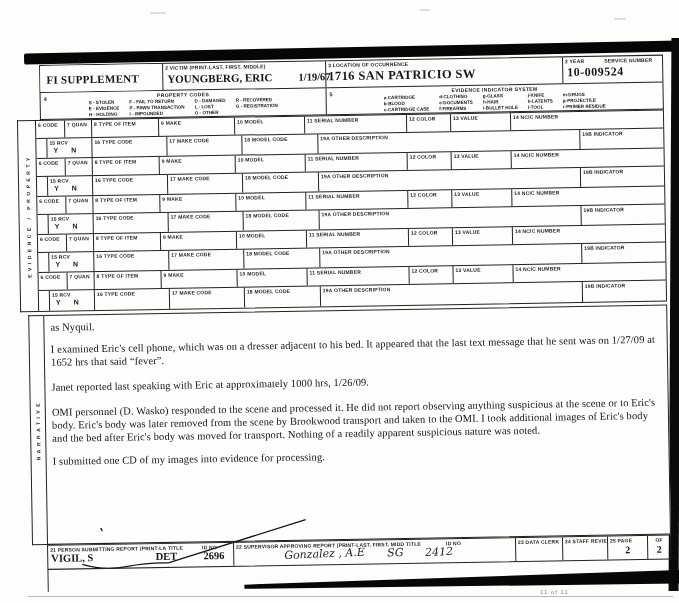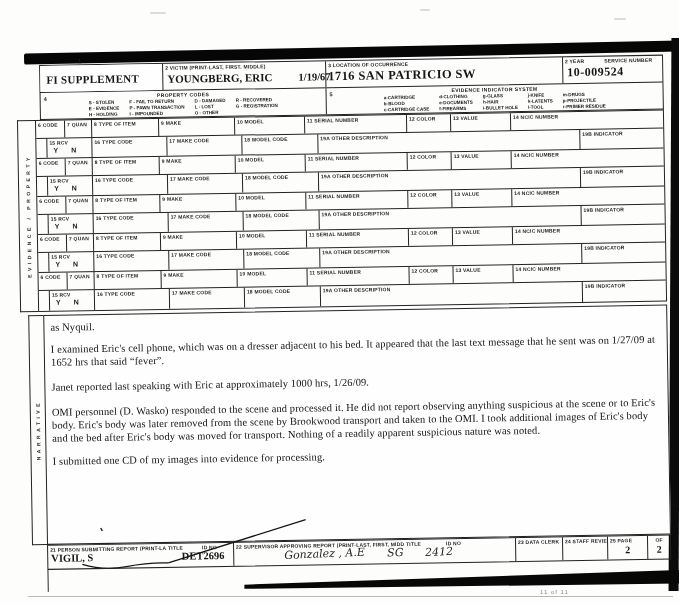--- a/index.html
+++ b/index.html
@@ -85,21 +85,21 @@
   .fbox:first-child { border-left:none; }
   .fb-sub { width:185px; }
   .fb-sup { width:282px; }
   .fb-clerk { width:47px; }
   .fb-staff { width:45px; }
   .fb-page { width:40px; }
   .fb-of { flex:1; }
   .fb-labels { display:flex; }
   .fb-labels .lbl { padding-right:0; }
   .sub-vals { display:flex; font-family:"Liberation Serif", serif; font-weight:700; font-size:10.5px; padding-left:3px; }
-  .sub-name { width:105px; } .sub-title { width:48px;text-align:right; } .sub-id { width:30px; }
+  .sub-name { width:105px; } .sub-title { width:48px; } .sub-id { width:30px; }
   .hand { font-family:"DejaVu Serif", serif; font-style:italic; font-size:11px; color:#1f1f1f; transform:rotate(-1.5deg); }
   .sup-vals { display:flex; position:absolute; top:6px; left:50px; gap:22px; white-space:nowrap; }
   .page-val { text-align:center; font-size:10px; font-weight:700; font-family:"Liberation Serif", serif; margin-top:1px; }
   .left-edge-ext { position:absolute; left:23px; top:505px; width:1px; height:22px; background:#2a2a2a; }
 
   .sig-svg { position:absolute; left:50px; top:445px; pointer-events:none; }
 </style>
 </head>
 <body>
 

